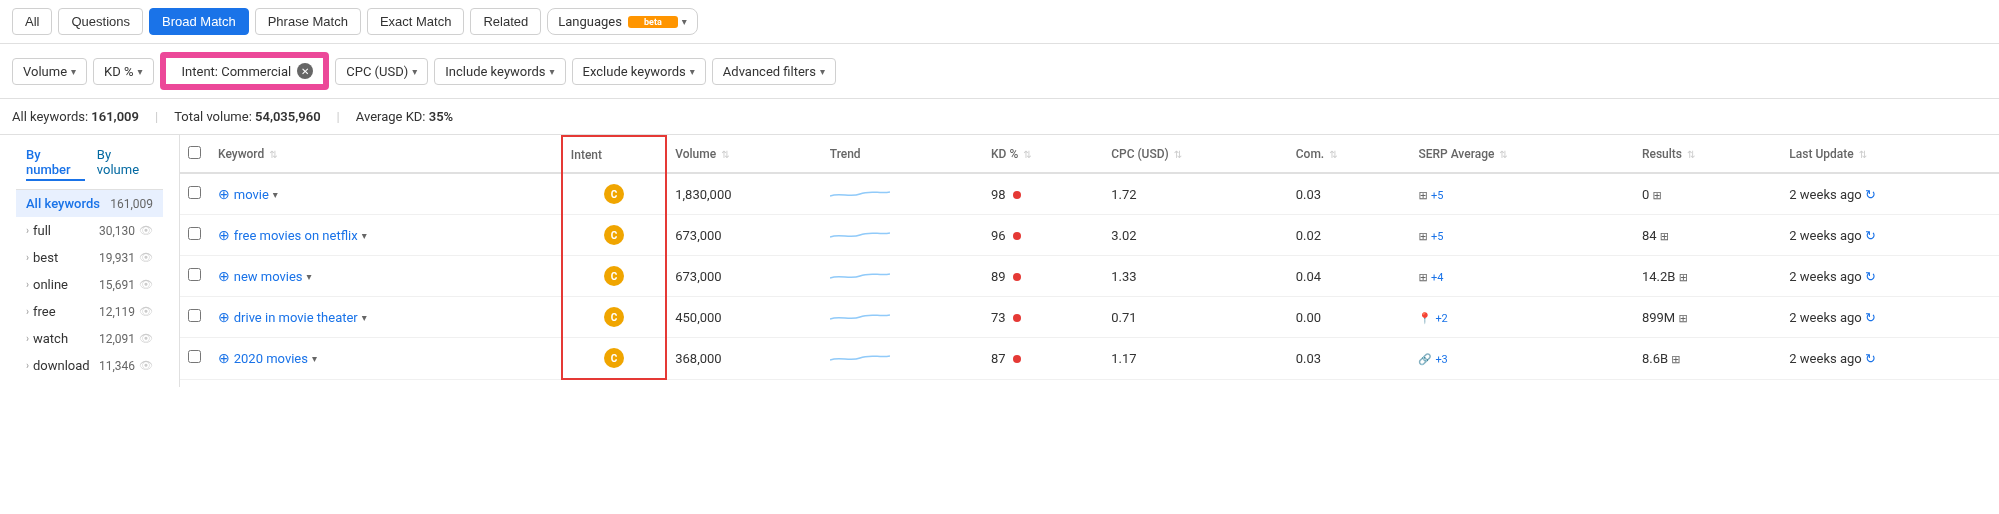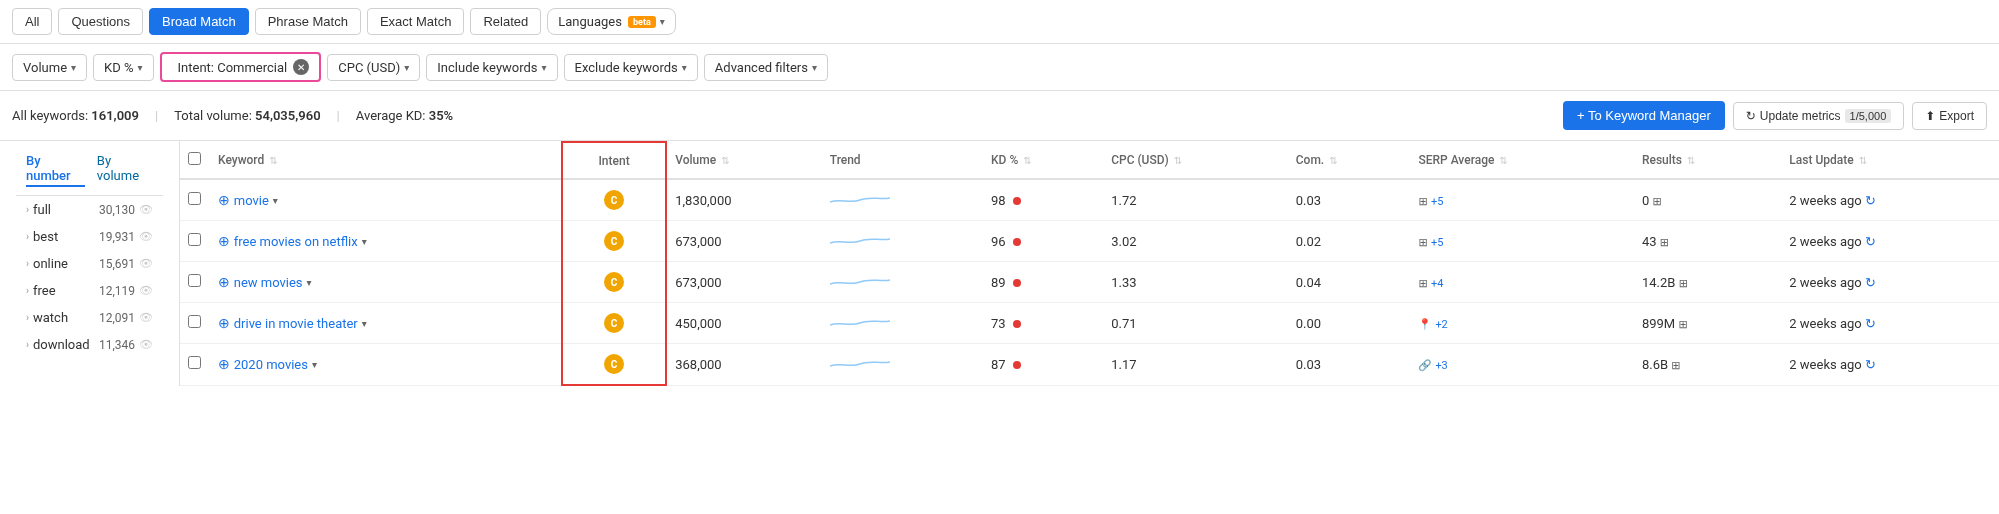--- a/index.html
+++ b/index.html
@@ -22,21 +22,21 @@
       border-color: #1a73e8;
       color: #fff;
       font-weight: 500;
     }
 
     .beta-badge {
       display: inline-block;
       background: #ff9500;
       color: #fff;
       font-size: 9px;
-      padding: 1px 5px;
+      padding: 1px 16px;
       border-radius: 3px;
       font-weight: bold;
       margin-left: 2px;
       vertical-align: middle;
     }
 
     .lang-btn {
       display: flex;
       align-items: center;
       gap: 4px;
@@ -55,21 +55,21 @@
       padding: 5px 10px;
       border: 1px solid #d0d0d0;
       border-radius: 4px;
       background: #fff;
       cursor: pointer;
       font-size: 13px;
       color: #333;
     }
 
     .filter-dropdown.highlighted {
-      border: 2px solid #ec4899;
+      border: 6px solid #ec4899;
       color: #333;
       padding-left: 16px;
     }
 
     .chevron { font-size: 10px; color: #666; }
 
     .close-x {
       display: inline-flex;
       align-items: center;
       justify-content: center;
@@ -238,40 +238,34 @@
   <span class="sep">|</span>
   <span class="stat">
     <span>Total volume:</span>
     <strong>54,035,960</strong>
   </span>
   <span class="sep">|</span>
   <span class="stat">
     <span>Average KD:</span>
     <strong>35%</strong>
   </span>
-  <div class="right-actions">
-    <button class="btn-keyword-manager">+ To Keyword Manager</button>
-    <button class="btn-outline">
-      <span>↻</span>
-      <span>Update metrics</span>
-      <span class="count-badge">1/5,000</span>
-    </button>
-    <button class="btn-outline">
-      <span>⬆</span>
-      <span>Export</span>
-    </button>
-  </div>
 </div>
 
 <div class="main-content">
 
   <div class="sidebar">
     <div class="sidebar-tabs">
       <span class="sidebar-tab active">By number</span>
       <span class="sidebar-tab">By volume</span>
+    </div>
+    <div class="sidebar-item active">
+      <div class="sidebar-item-left">
+        <span class="sidebar-item-label">All keywords</span>
+      </div>
+      <span class="sidebar-item-count">161,009</span>
     </div>
     <div class="sidebar-item">
       <div class="sidebar-item-left">
         <span class="sidebar-item-chevron">›</span>
         <span class="sidebar-item-label">full</span>
       </div>
       <span class="sidebar-item-count">
         <span>30,130</span>
         <span class="eye-icon">👁</span>
       </span>
@@ -330,21 +324,21 @@
 
   <div class="table-container">
     <table>
       <thead>
         <tr>
           <th class="checkbox-cell"><input type="checkbox" style=""></th>
           <th>
             <span>Keyword</span>
             <span class="sort-icon">⇅</span>
           </th>
-          <th class="intent-col" style="text-align:center;">
+          <th class="intent-col" style="text-align:left;">
             <span>Intent</span>
           </th>
           <th>
             <span>Volume</span>
             <span class="sort-icon">⇅</span>
           </th>
           <th>
             <span>Trend</span>
           </th>
           <th>
@@ -449,21 +443,21 @@
       <span>3.02</span>
     </td>
     <td>
       <span>0.02</span>
     </td>
     <td>
       <span class="serp-icon">⊞</span>
       <span class="serp-plus"> +5</span>
     </td>
     <td>
-      <span class="results-val">43</span>
+      <span class="results-val">84</span>
       <span class="results-icon"> ⊞</span>
     </td>
     <td>
       <span>2 weeks ago</span>
       <span class="refresh-icon"> ↻</span>
     </td>
   </tr>
           <tr>
     <td class="checkbox-cell">
       <input type="checkbox" style="">

